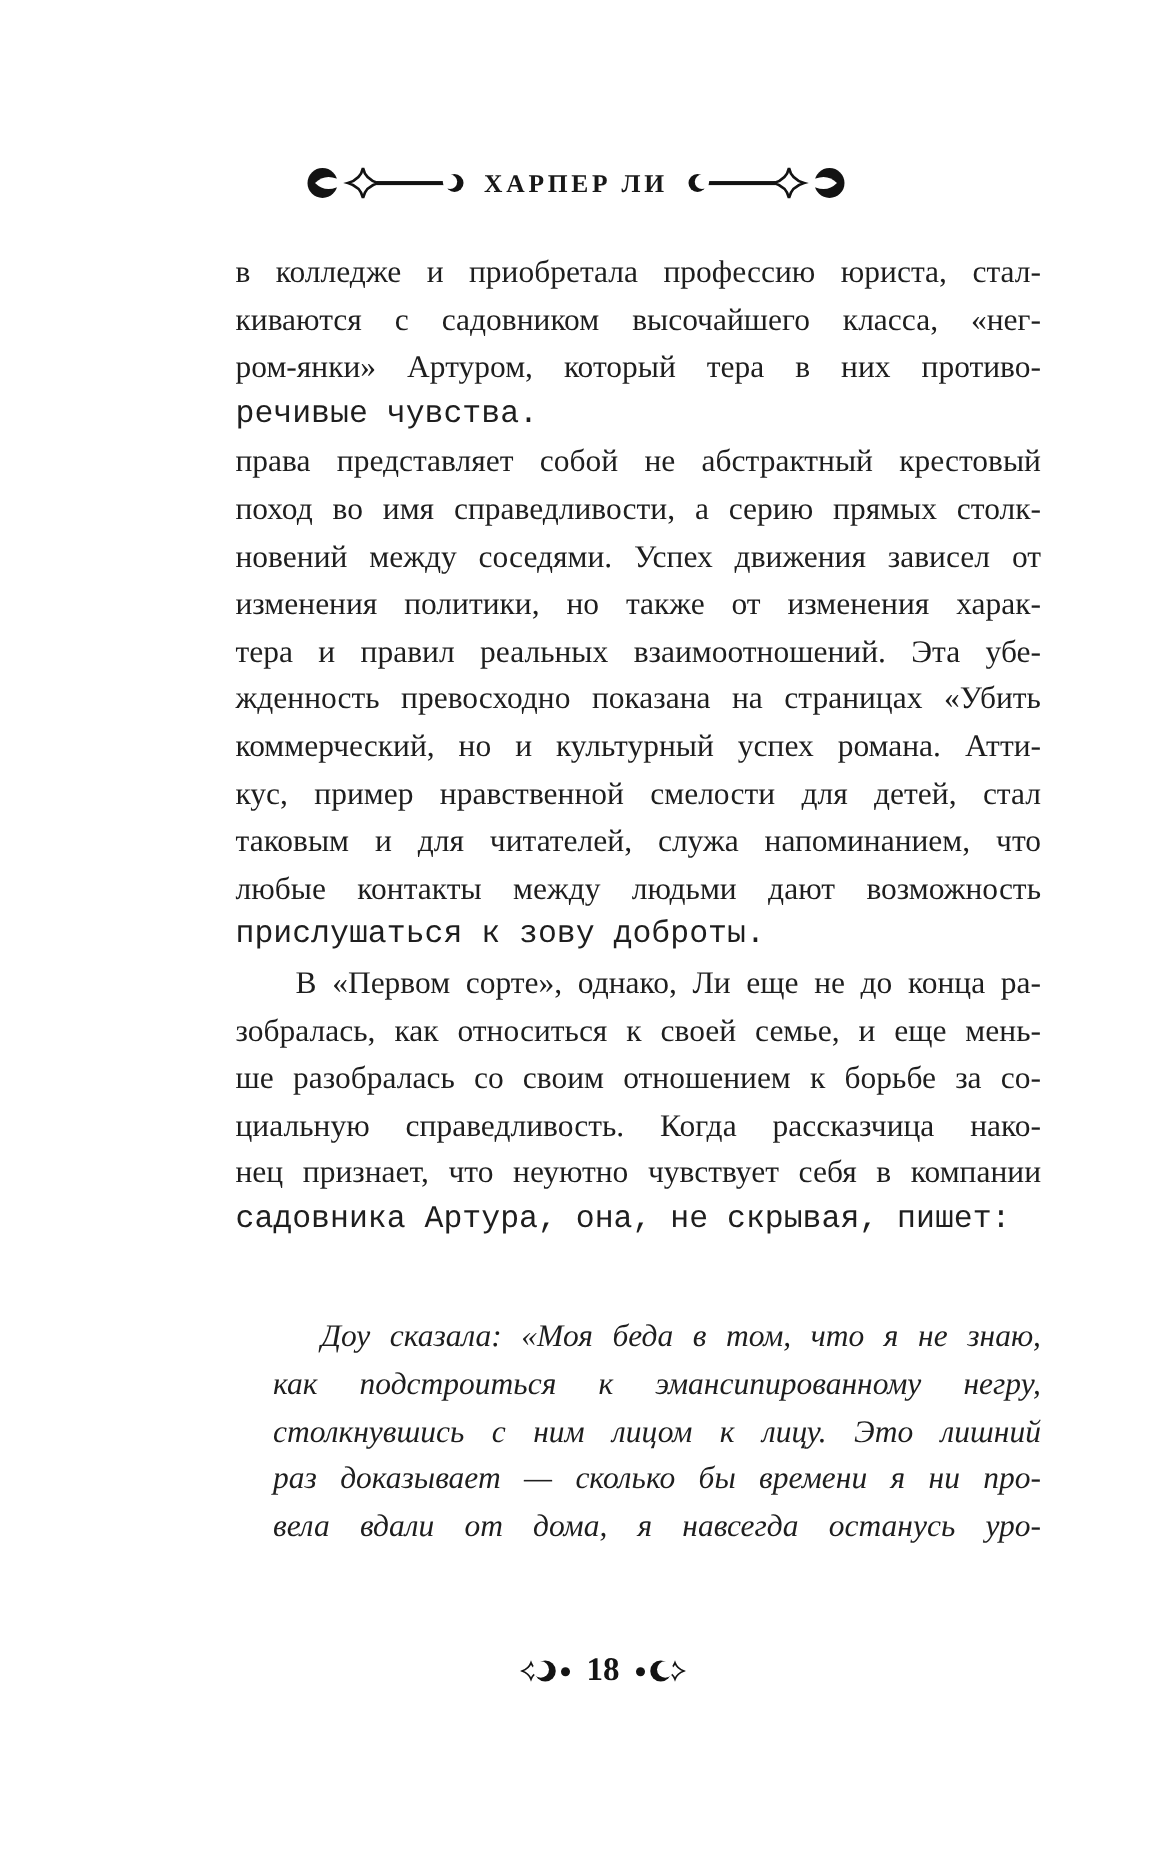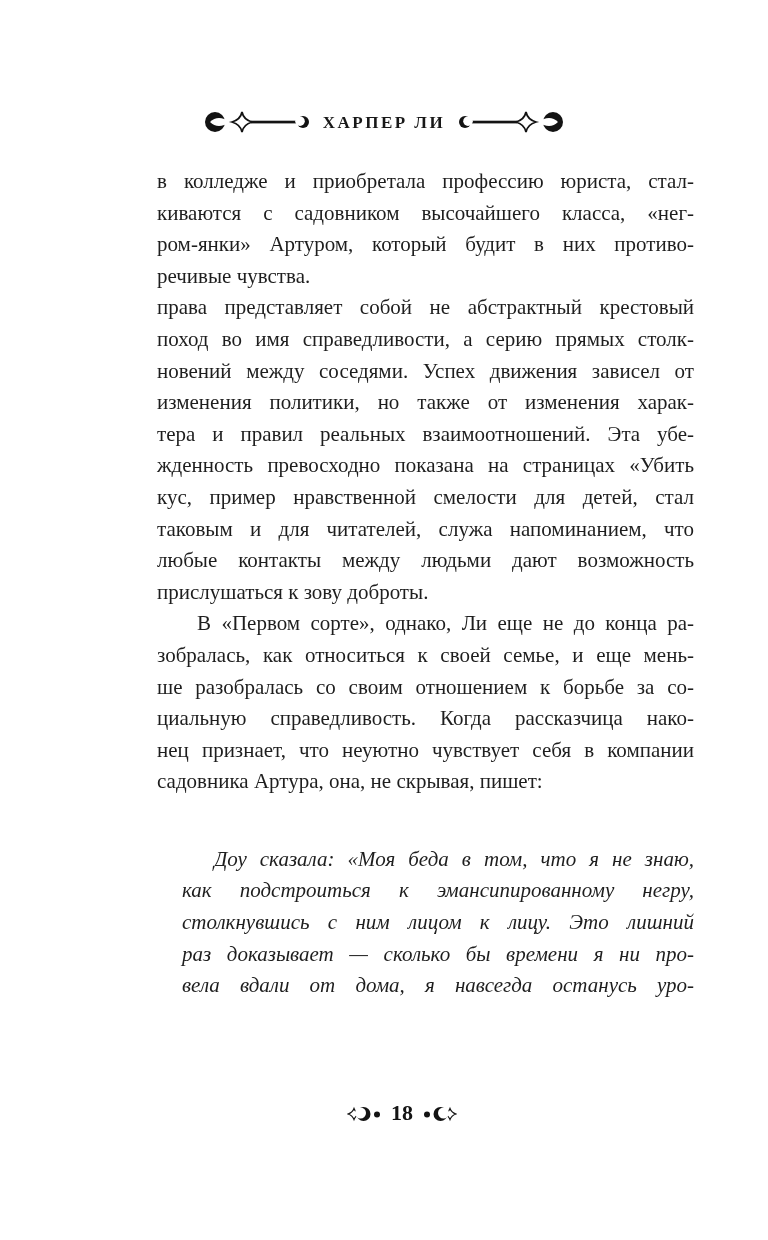--- a/index.html
+++ b/index.html
@@ -12,21 +12,21 @@
         display:flex;justify-content:center;align-items:center;gap:13px;}
   .head-title{font-weight:700;font-size:17px;letter-spacing:2.5px;color:#181818;
         white-space:nowrap;transform:translateY(1px);}
   .flourish{display:block;}
   .flip{transform:scaleX(-1);}
 
   
   .text-block{position:absolute;left:123px;top:166px;width:537px;
         font-size:21px;line-height:31.6px;color:#1e1e1e;margin-left:34px;}
   .ln{text-align:justify;text-align-last:justify;white-space:normal;}
-  .ln.last{text-align:right;text-align-last:left;}
+  .ln.last{text-align:right;text-align-last:left;font-family:Liberation Mono, monospace;}
   .ln.ind{text-indent:40px;}
   .quote{margin-left:25px;margin-top:46px;font-style:italic;}
   .quote .ln.ind{text-indent:32px;}
 
   
   .folio{position:absolute;top:1101px;left:0;right:0;height:26px;
         display:flex;justify-content:center;align-items:center;gap:10px;padding-left:36px;}
   .folio-num{font-weight:700;font-size:22px;color:#141414;transform:translateY(-1px);}
 </style>
 </head>
@@ -52,31 +52,32 @@
       <circle cx="99" cy="13" r="6" fill="#131313"></circle>
       <circle cx="96" cy="12.2" r="4.8" fill="#ffffff"></circle>
     </svg>
   </header>
 
   <main class="text-block">
 
     <div class="para">
       <div class="ln">в колледже и приобретала профессию юриста, стал-</div>
       <div class="ln">киваются с садовником высочайшего класса, «нег-</div>
-      <div class="ln">ром-янки» Артуром, который будит в них противо-</div>
+      <div class="ln">ром-янки» Артуром, который тера в них противо-</div>
       <div class="ln last">речивые чувства.</div>
     </div>
 
     <div class="para">
       <div class="ln">права представляет собой не абстрактный крестовый</div>
       <div class="ln">поход во имя справедливости, а серию прямых столк-</div>
       <div class="ln">новений между соседями. Успех движения зависел от</div>
       <div class="ln">изменения политики, но также от изменения харак-</div>
       <div class="ln">тера и правил реальных взаимоотношений. Эта убе-</div>
       <div class="ln">жденность превосходно показана на страницах «Убить</div>
+      <div class="ln">коммерческий, но и культурный успех романа. Атти-</div>
       <div class="ln">кус, пример нравственной смелости для детей, стал</div>
       <div class="ln">таковым и для читателей, служа напоминанием, что</div>
       <div class="ln">любые контакты между людьми дают возможность</div>
       <div class="ln last">прислушаться к зову доброты.</div>
     </div>
 
     <div class="para">
       <div class="ln ind">В «Первом сорте», однако, Ли еще не до конца ра-</div>
       <div class="ln">зобралась, как относиться к своей семье, и еще мень-</div>
       <div class="ln">ше разобралась со своим отношением к борьбе за со-</div>

